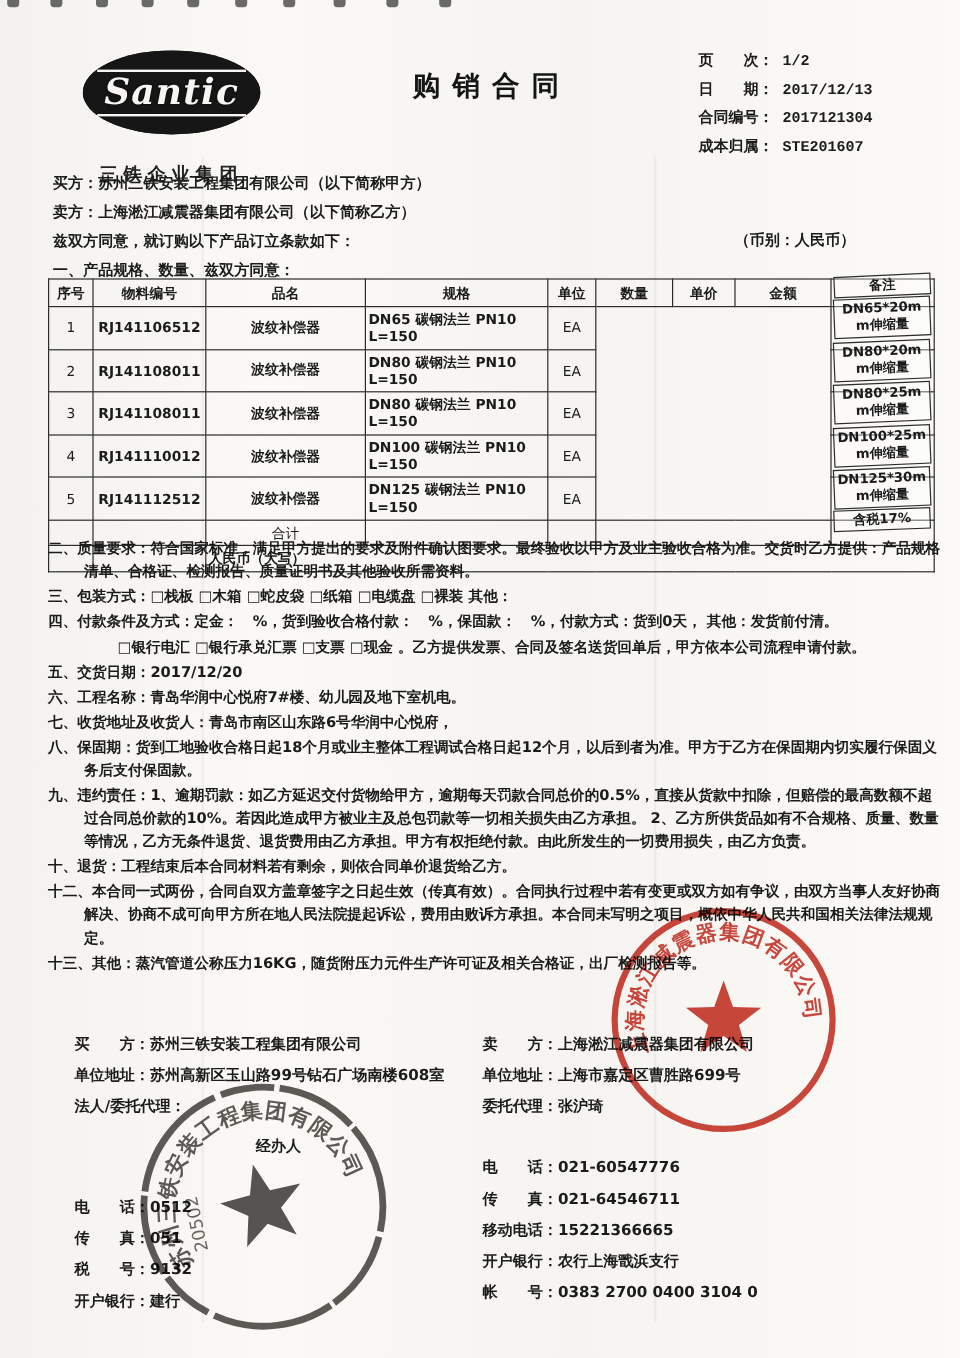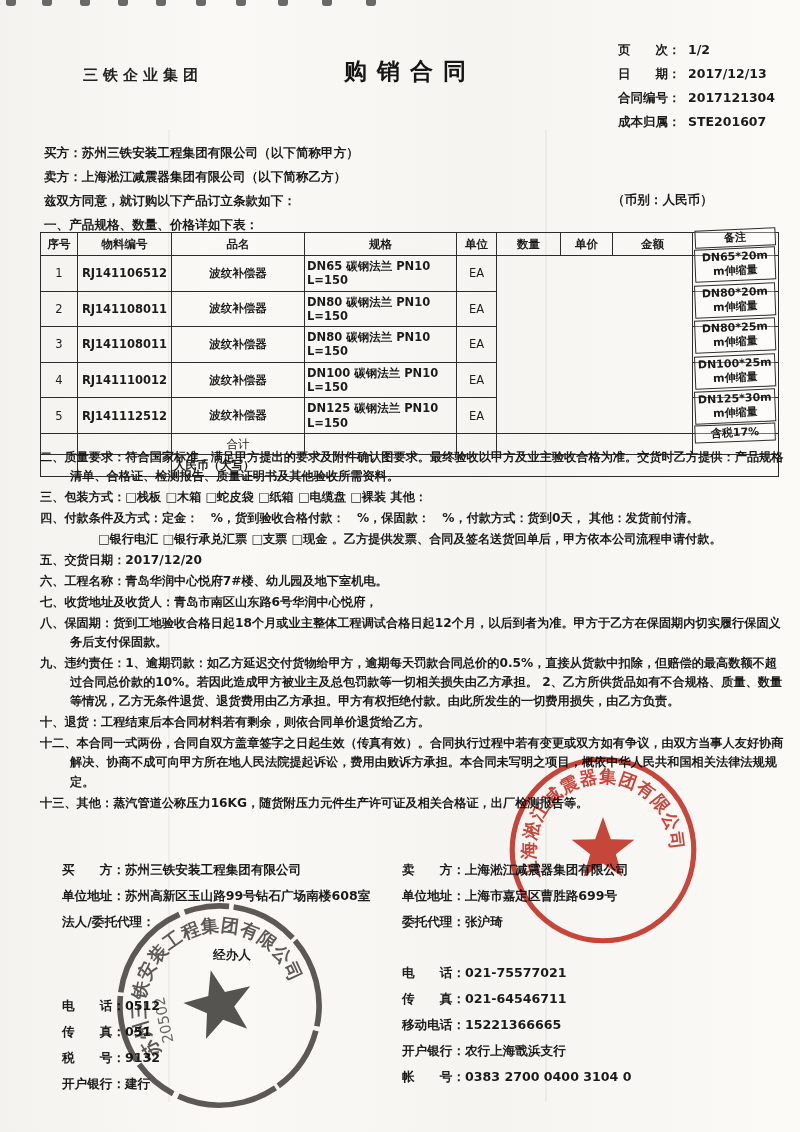--- a/index.html
+++ b/index.html
@@ -14,21 +14,21 @@
   
   .logo{position:absolute;left:58px;top:42px;width:170px;text-align:center;}
   .logo-oval{width:148px;height:70px;margin:0 auto;background:#161616;border-radius:50%;
     display:flex;align-items:center;justify-content:center;box-shadow:inset 0 0 0 3px #161616;}
   .logo-oval span{font-family:"DejaVu Serif","Liberation Serif",serif;font-style:italic;font-weight:bold;
     color:#f6f5f1;font-size:30px;letter-spacing:1px;text-shadow:0 0 2px #000;
     border-top:2px solid #f6f5f1;border-bottom:2px solid #f6f5f1;padding:0 6px;}
   .logo-sub{margin-top:24px;font-size:15px;font-weight:700;letter-spacing:5px;color:#222;}
   .title{position:absolute;left:300px;top:56px;width:220px;margin:0;text-align:center;
     font-size:23px;font-weight:700;letter-spacing:10px;color:#151515;}
-  .meta{position:absolute;left:618px;top:42px;font-size:12.5px;font-weight:700;}
+  .meta{position:absolute;left:582px;top:42px;font-size:12.5px;font-weight:700;font-family:Liberation Mono, monospace;}
   .meta-row{margin-bottom:7px;white-space:nowrap;}
   .meta-label{display:inline-block;min-width:70px;}
   .meta-value{font-weight:700;}
   
   .intro{position:absolute;left:44px;top:146px;font-size:12.6px;font-weight:600;line-height:1.1;}
   .intro div{margin-bottom:10px;white-space:nowrap;}
   .currency-note{position:absolute;left:612px;top:192px;font-size:12.6px;font-weight:600;}
   
   table.items{position:absolute;left:40px;top:232px;border-collapse:collapse;table-layout:fixed;width:738px;}
   table.items th,table.items td{border:1.6px solid #2c2c2c;font-size:11.5px;padding:1px 2px;vertical-align:middle;}
@@ -79,20 +79,23 @@
       <i style="left:196px"></i>
       <i style="left:236px"></i>
       <i style="left:278px"></i>
     <i style="left:322px"></i>
       <i style="left:366px"></i>
   </div>
   <div class="scanline" style="left:168px"></div>
   <div class="scanline" style="left:545px"></div>
 
   <div class="logo">
+    <div class="logo-oval">
+      <span>Santic</span>
+    </div>
     <div class="logo-sub">三铁企业集团</div>
   </div>
 
   <h1 class="title">购销合同</h1>
 
   <div class="meta">
     <div class="meta-row">
       <span class="meta-label">页　　次：</span><span class="meta-value">1/2</span>
     </div>
     <div class="meta-row">
@@ -103,21 +106,21 @@
     </div>
     <div class="meta-row">
       <span class="meta-label">成本归属：</span><span class="meta-value">STE201607</span>
     </div>
   </div>
 
   <div class="intro">
     <div>买方：苏州三铁安装工程集团有限公司（以下简称甲方）</div>
     <div>卖方：上海淞江减震器集团有限公司（以下简称乙方）</div>
     <div>兹双方同意，就订购以下产品订立条款如下：</div>
-    <div>一、产品规格、数量、价格详如下表：</div>
+    <div>一、产品规格、数量、兹双方同意：</div>
   </div>
   <div class="currency-note">（币别：人民币）</div>
 
   <table class="items">
     <colgroup>
       <col style="width:37px">
         <col style="width:94px">
         <col style="width:133px">
         <col style="width:152px">
       <col style="width:40px">
@@ -248,21 +251,21 @@
     <div class="sig-row gap"><span class="lbl">电　　话：</span><span>0512</span></div>
     <div class="sig-row"><span class="lbl">传　　真：</span><span>051</span></div>
     <div class="sig-row"><span class="lbl">税　　号：</span><span>9132</span></div>
     <div class="sig-row"><span class="lbl">开户银行：</span><span>建行</span></div>
   </div>
 
   <div class="sig sig-right">
     <div class="sig-row"><span class="lbl">卖　　方：</span><span>上海淞江减震器集团有限公司</span></div>
     <div class="sig-row"><span class="lbl">单位地址：</span><span>上海市嘉定区曹胜路699号</span></div>
     <div class="sig-row"><span class="lbl">委托代理：</span><span>张沪琦</span></div>
-    <div class="sig-row gap"><span class="lbl">电　　话：</span><span>021-75577021</span></div>
+    <div class="sig-row gap"><span class="lbl">电　　话：</span><span>021-60547776</span></div>
     <div class="sig-row"><span class="lbl">传　　真：</span><span>021-64546711</span></div>
     <div class="sig-row"><span class="lbl">移动电话：</span><span>15221366665</span></div>
     <div class="sig-row"><span class="lbl">开户银行：</span><span>农行上海戬浜支行</span></div>
     <div class="sig-row"><span class="lbl">帐　　号：</span><span>0383 2700 0400 3104 0</span></div>
   </div>
 
   <svg class="stamp stamp-seller" viewBox="0 0 190 190">
     <defs>
         <path id="arcSeller" d="M 35,123 A 66,66 0 1 1 155,123" fill="none"></path>
       </defs>

